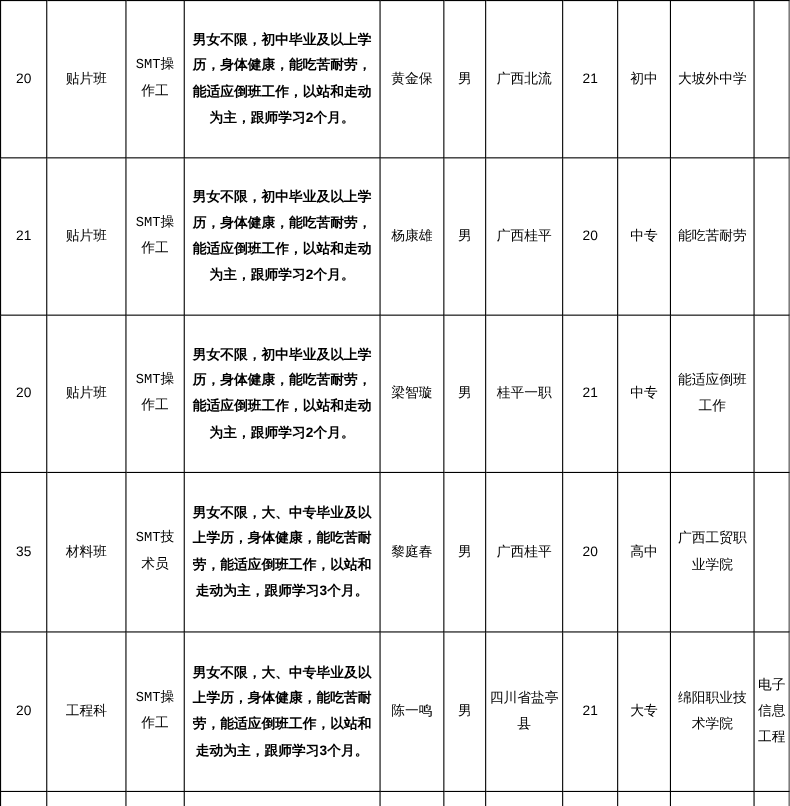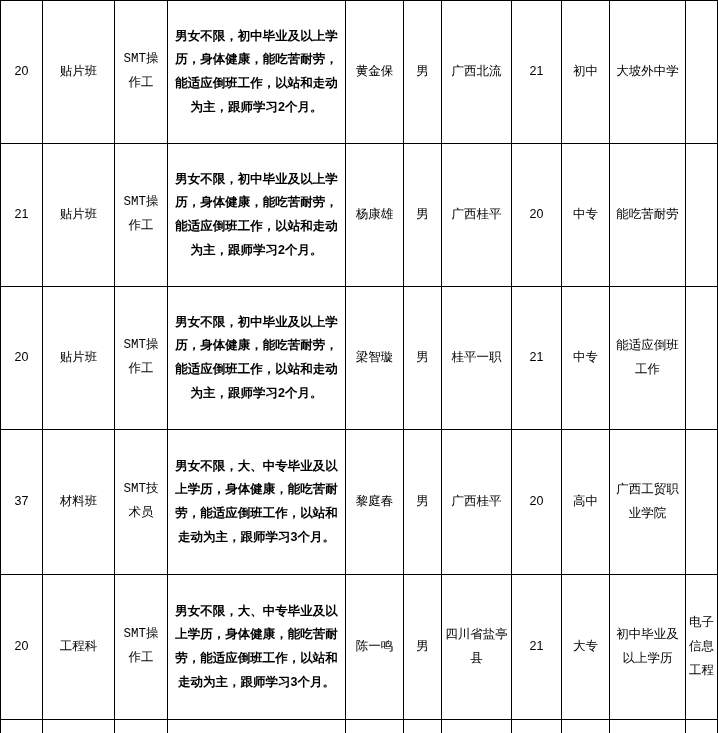--- a/index.html
+++ b/index.html
@@ -132,21 +132,21 @@
         <td class="req">男女不限，初中毕业及以上学历，身体健康，能吃苦耐劳，能适应倒班工作，以站和走动为主，跟师学习2个月。</td>
         <td>梁智璇</td>
         <td>男</td>
         <td class="home">桂平一职</td>
         <td>21</td>
         <td>中专</td>
         <td class="school">能适应倒班工作</td>
         <td class="major"></td>
       </tr>
       <tr class="r-tall2">
-        <td>37</td>
+        <td>35</td>
         <td>材料班</td>
         <td class="job">SMT技术员</td>
         <td class="req">男女不限，大、中专毕业及以上学历，身体健康，能吃苦耐劳，能适应倒班工作，以站和走动为主，跟师学习3个月。</td>
         <td>黎庭春</td>
         <td>男</td>
         <td class="home">广西桂平</td>
         <td>20</td>
         <td>高中</td>
         <td class="school">广西工贸职业学院</td>
         <td class="major"></td>
@@ -154,21 +154,21 @@
       <tr class="r-tall2">
         <td>20</td>
         <td>工程科</td>
         <td class="job">SMT操作工</td>
         <td class="req">男女不限，大、中专毕业及以上学历，身体健康，能吃苦耐劳，能适应倒班工作，以站和走动为主，跟师学习3个月。</td>
         <td>陈一鸣</td>
         <td>男</td>
         <td class="home">四川省盐亭县</td>
         <td>21</td>
         <td>大专</td>
-        <td class="school">初中毕业及以上学历</td>
+        <td class="school">绵阳职业技术学院</td>
         <td class="major">电子信息工程</td>
       </tr>
       <tr class="blank-row">
         <td></td>
         <td></td>
         <td></td>
         <td></td>
         <td></td>
         <td></td>
         <td></td>

